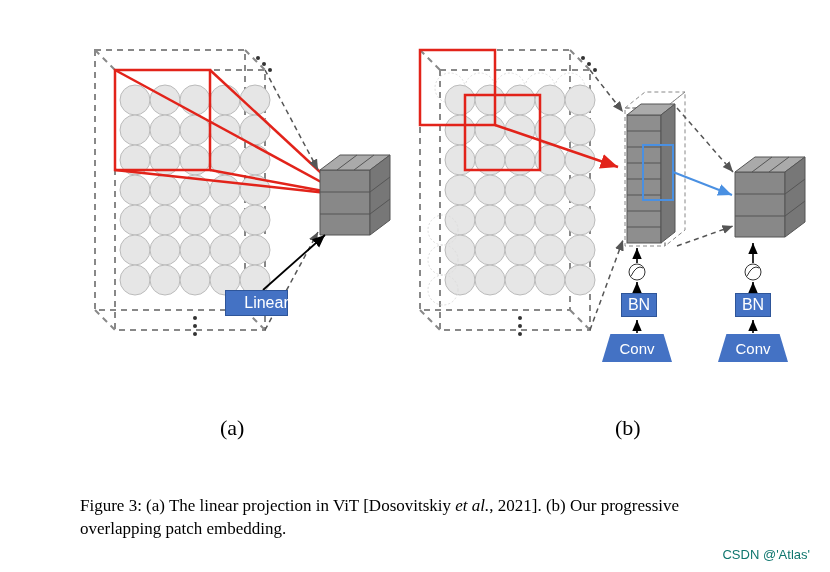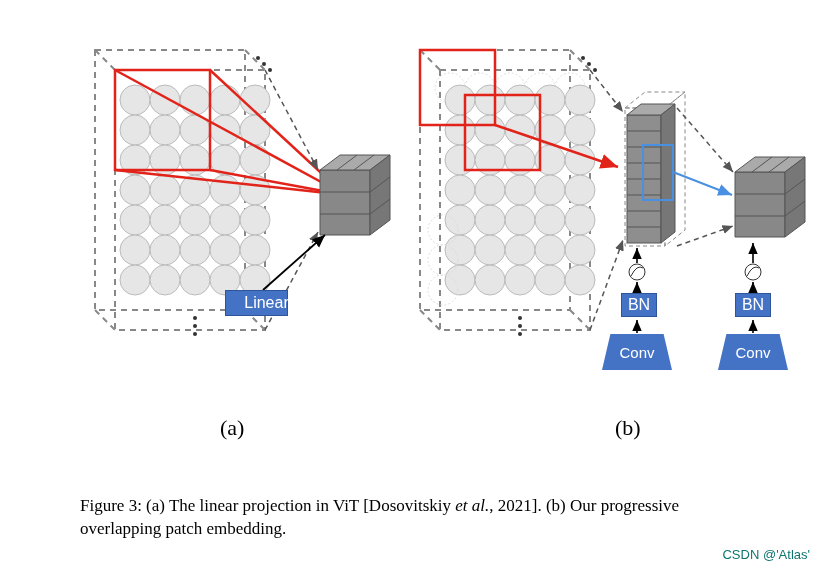--- a/index.html
+++ b/index.html
@@ -44,21 +44,21 @@
       font-family: Arial, sans-serif;
       font-size: 16px;
       display: flex;
       align-items: center;
       justify-content: center;
       border: 1px solid #2e5599;
     }
     .conv-box {
       position: absolute;
       width: 70px;
-      height: 36px;
+      height: 28px;
       background: #4472c4;
       color: #fff;
       font-family: Arial, sans-serif;
       font-size: 15px;
       display: flex;
       align-items: center;
       justify-content: center;
       clip-path: polygon(12% 0, 88% 0, 100% 100%, 0 100%);
     }
     svg { position: absolute; top: 0; left: 0; }

